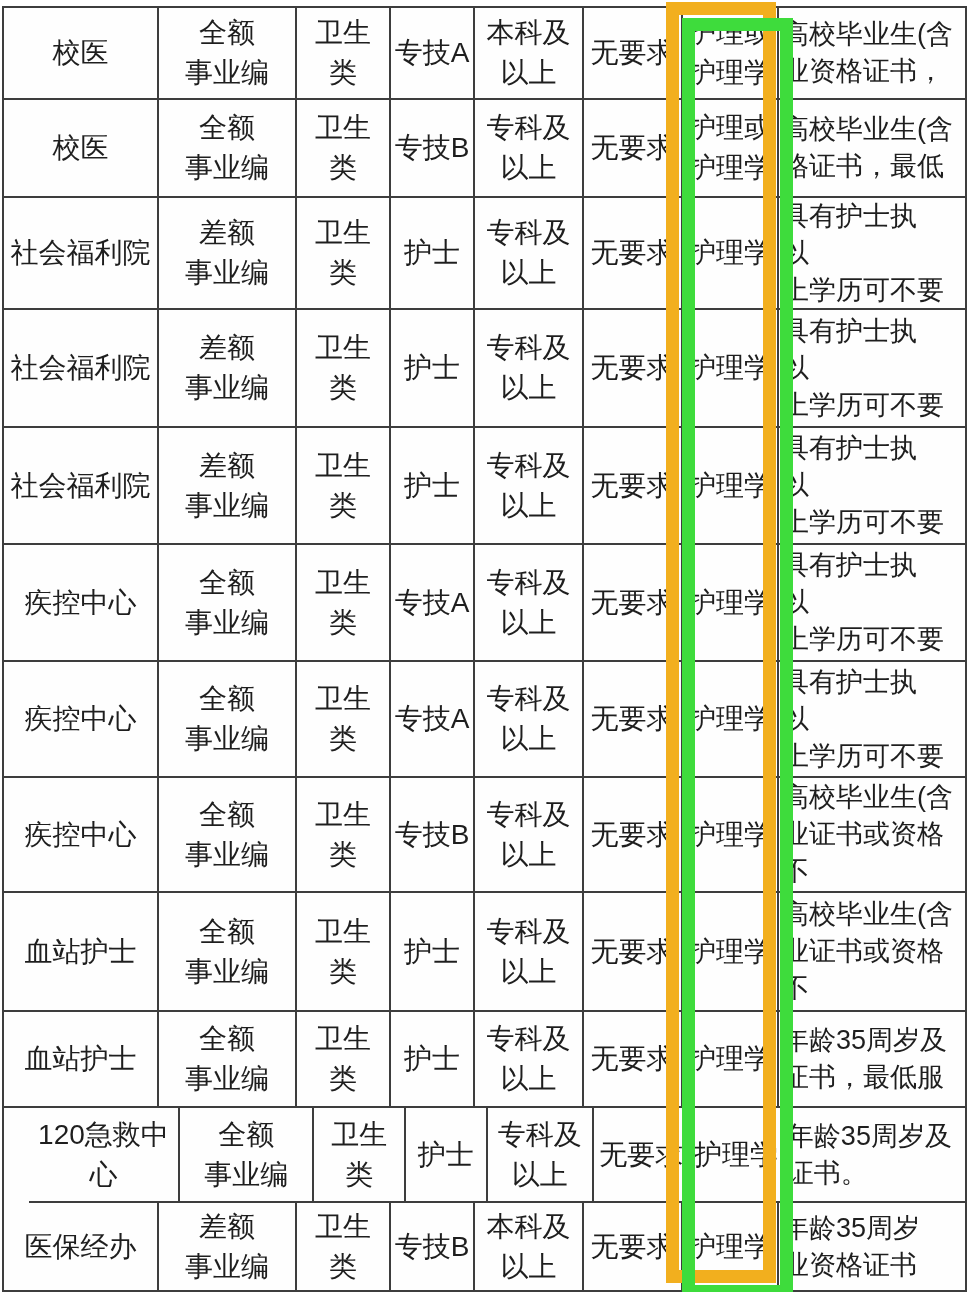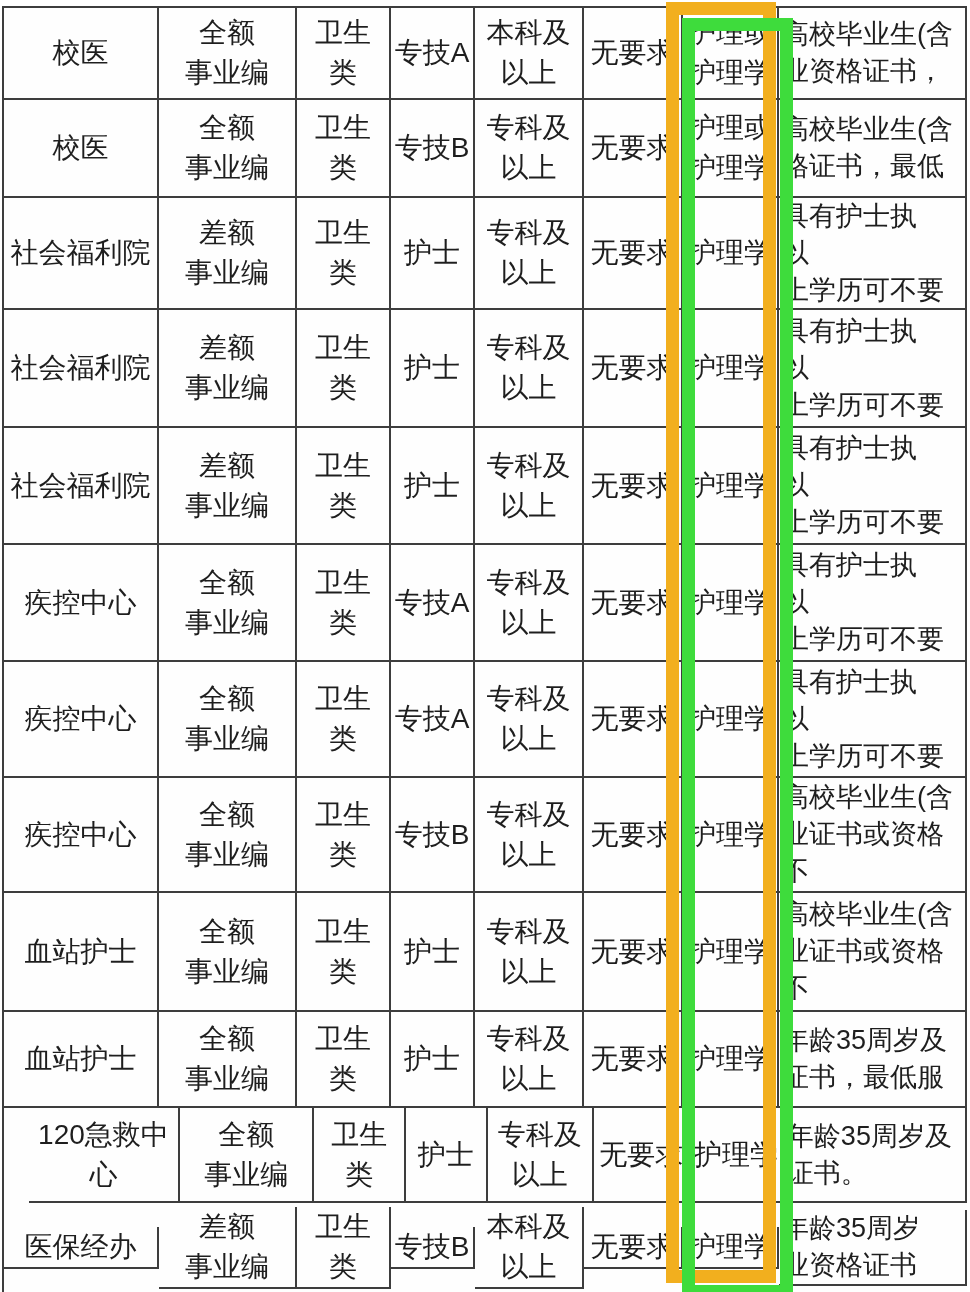--- a/index.html
+++ b/index.html
@@ -230,21 +230,21 @@
         <div class="cell category" style="width: 94px;">卫生
 类</div>
         <div class="cell post" style="width: 84px;">护士</div>
         <div class="cell education" style="width: 109px;">专科及
 以上</div>
         <div class="cell requirement" style="width: 99px;">无要求</div>
         <div class="cell major" style="width: 96px;">护理学</div>
         <div class="cell note" style="width: 188px;">年龄35周岁及
 证书。</div>
       </div>
-      <div class="row" style="height: 89px; align-items: center;">
+      <div class="row" style="height: 89px;">
         <div class="cell unit" style="width: 155px;">医保经办</div>
         <div class="cell funding" style="width: 138px;">差额
 事业编</div>
         <div class="cell category" style="width: 94px;">卫生
 类</div>
         <div class="cell post" style="width: 84px;">专技B</div>
         <div class="cell education" style="width: 109px;">本科及
 以上</div>
         <div class="cell requirement" style="width: 99px;">无要求</div>
         <div class="cell major" style="width: 96px;">护理学</div>

